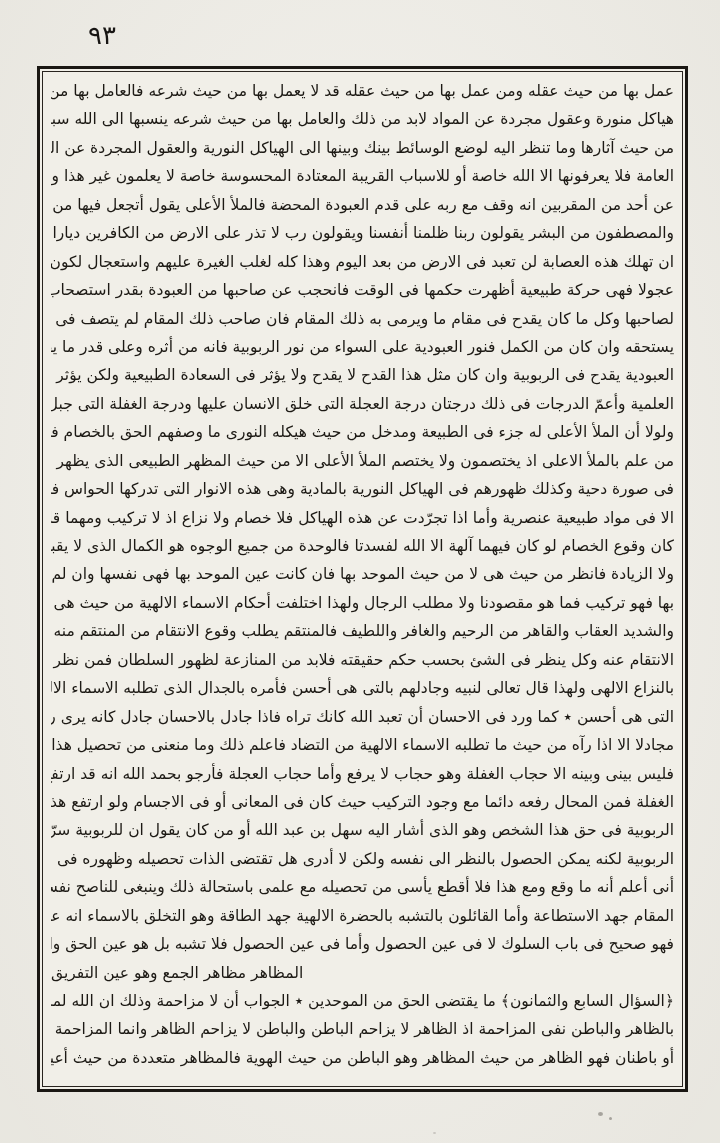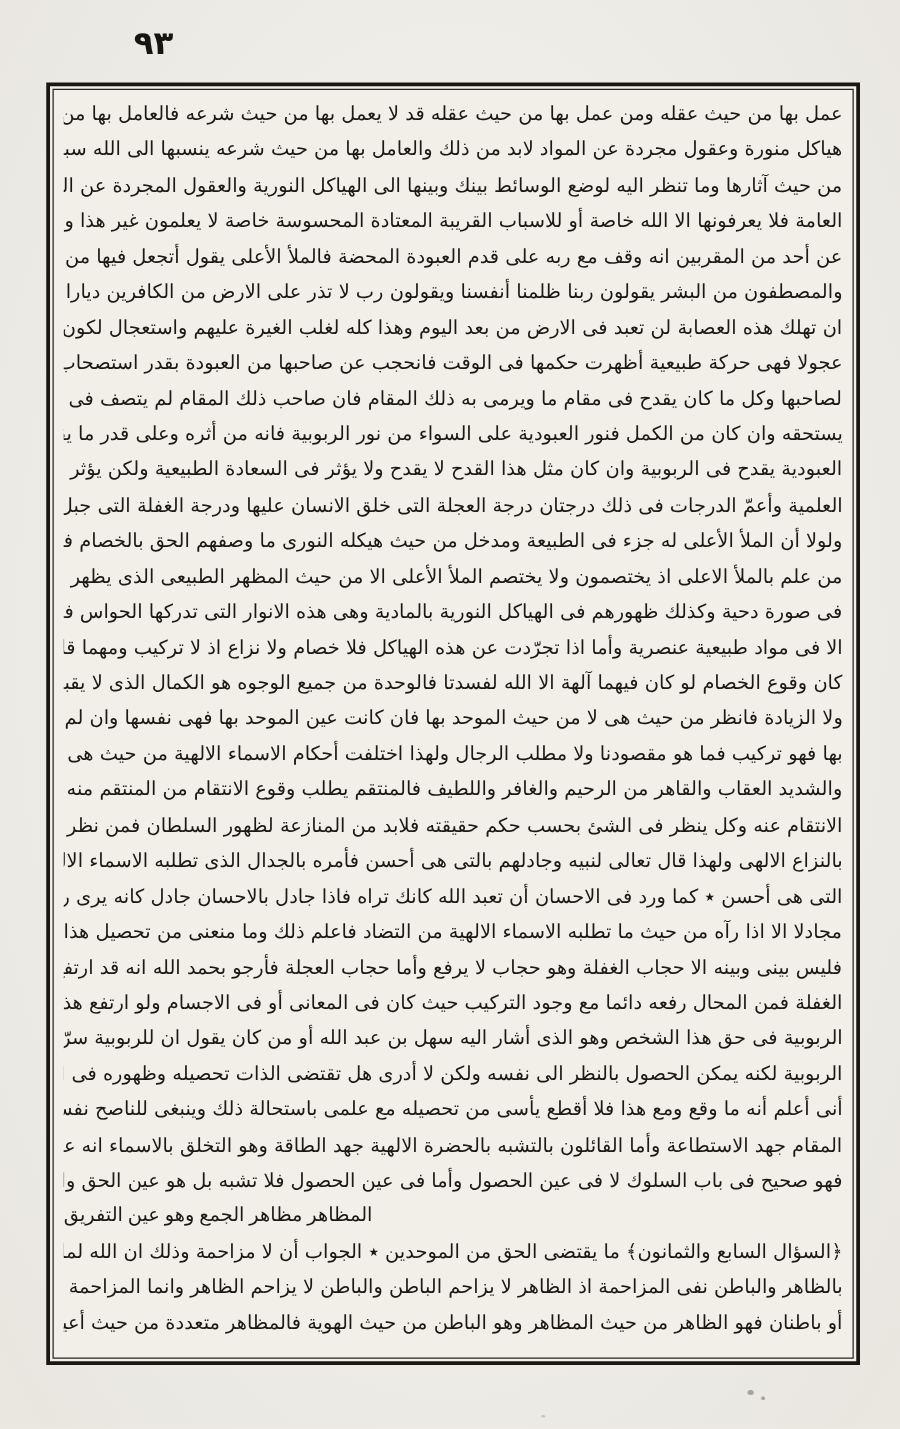--- a/index.html
+++ b/index.html
@@ -14,24 +14,24 @@
   .page {
     position: relative;
     width: 720px;
     height: 1143px;
     background:
       radial-gradient(ellipse at 50% 45%, rgba(255,255,255,0.35), rgba(0,0,0,0.03) 95%),
       #f0eee7;
   }
   .page-number {
     position: absolute;
-    left: 107px;
+    left: 88px;
     top: 20px;
     font-size: 26px;
-    font-weight: bold;
+    font-weight: normal;
     color: #171513;
     letter-spacing: 1px;
   }
   .frame {
     position: absolute;
     left: 37px;
     top: 66px;
     width: 651px;
     height: 1026px;
     box-sizing: border-box;
@@ -59,21 +59,20 @@
     height: 28.45px;
     white-space: nowrap;      
     overflow: hidden;
     text-align: justify;
     text-align-last: justify;
     text-justify: inter-word;
   }
   .line.left {
     text-align: center;
     text-align-last: left;
-    font-family: Liberation Serif, serif;
   }
   .speck {
     position: absolute;
     background: rgba(40,35,30,0.35);
     border-radius: 50%;
   }
   .speck.s1 { left: 598px; top: 1112px; width: 5px; height: 4px; }
   .speck.s2 { left: 609px; top: 1117px; width: 3px; height: 3px; }
   .speck.s3 { left: 433px; top: 1132px; width: 3px; height: 2px; opacity: .5; }
 </style>

